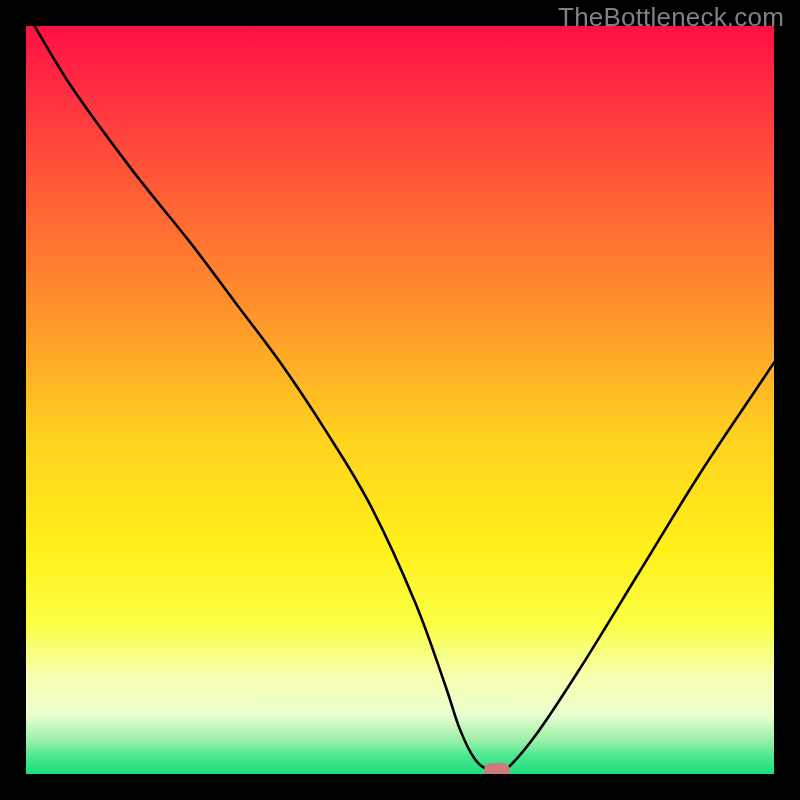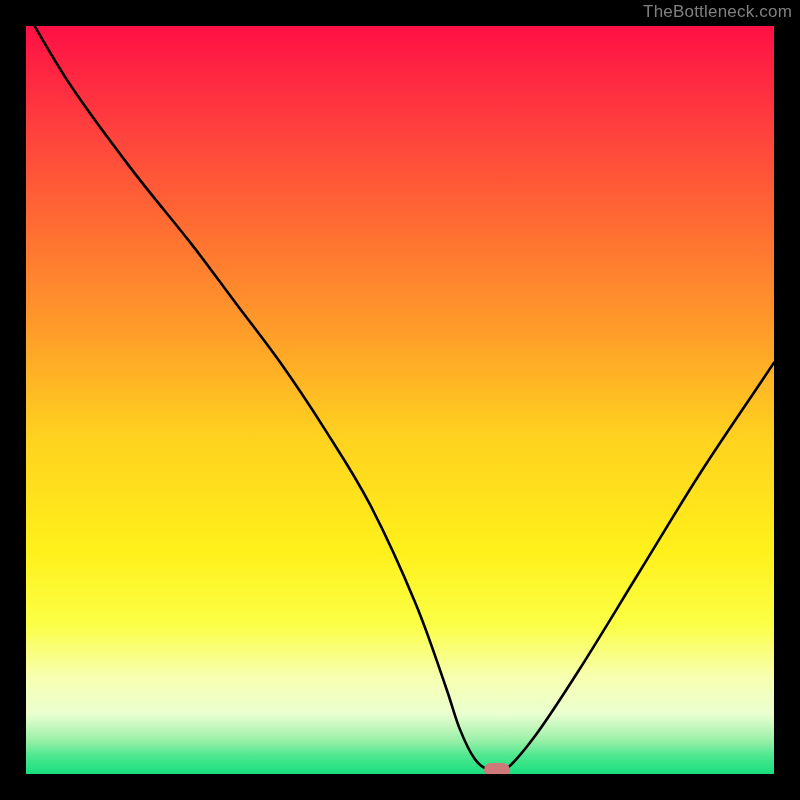--- a/index.html
+++ b/index.html
@@ -13,23 +13,23 @@
   }
   .frame {
     position: relative;
     width: 800px;
     height: 800px;
     background: #000;
   }
   .watermark {
     position: absolute;
     top: 2px;
-    right: 8px;
+    right: 16px;
     color: #808080;
-    font-size: 17px;
+    font-size: 26px;
     font-weight: 400;
     letter-spacing: 0.2px;
     z-index: 5;
   }
   .plot {
     position: absolute;
     left: 26px;
     top: 26px;
     width: 748px;
     height: 748px;

